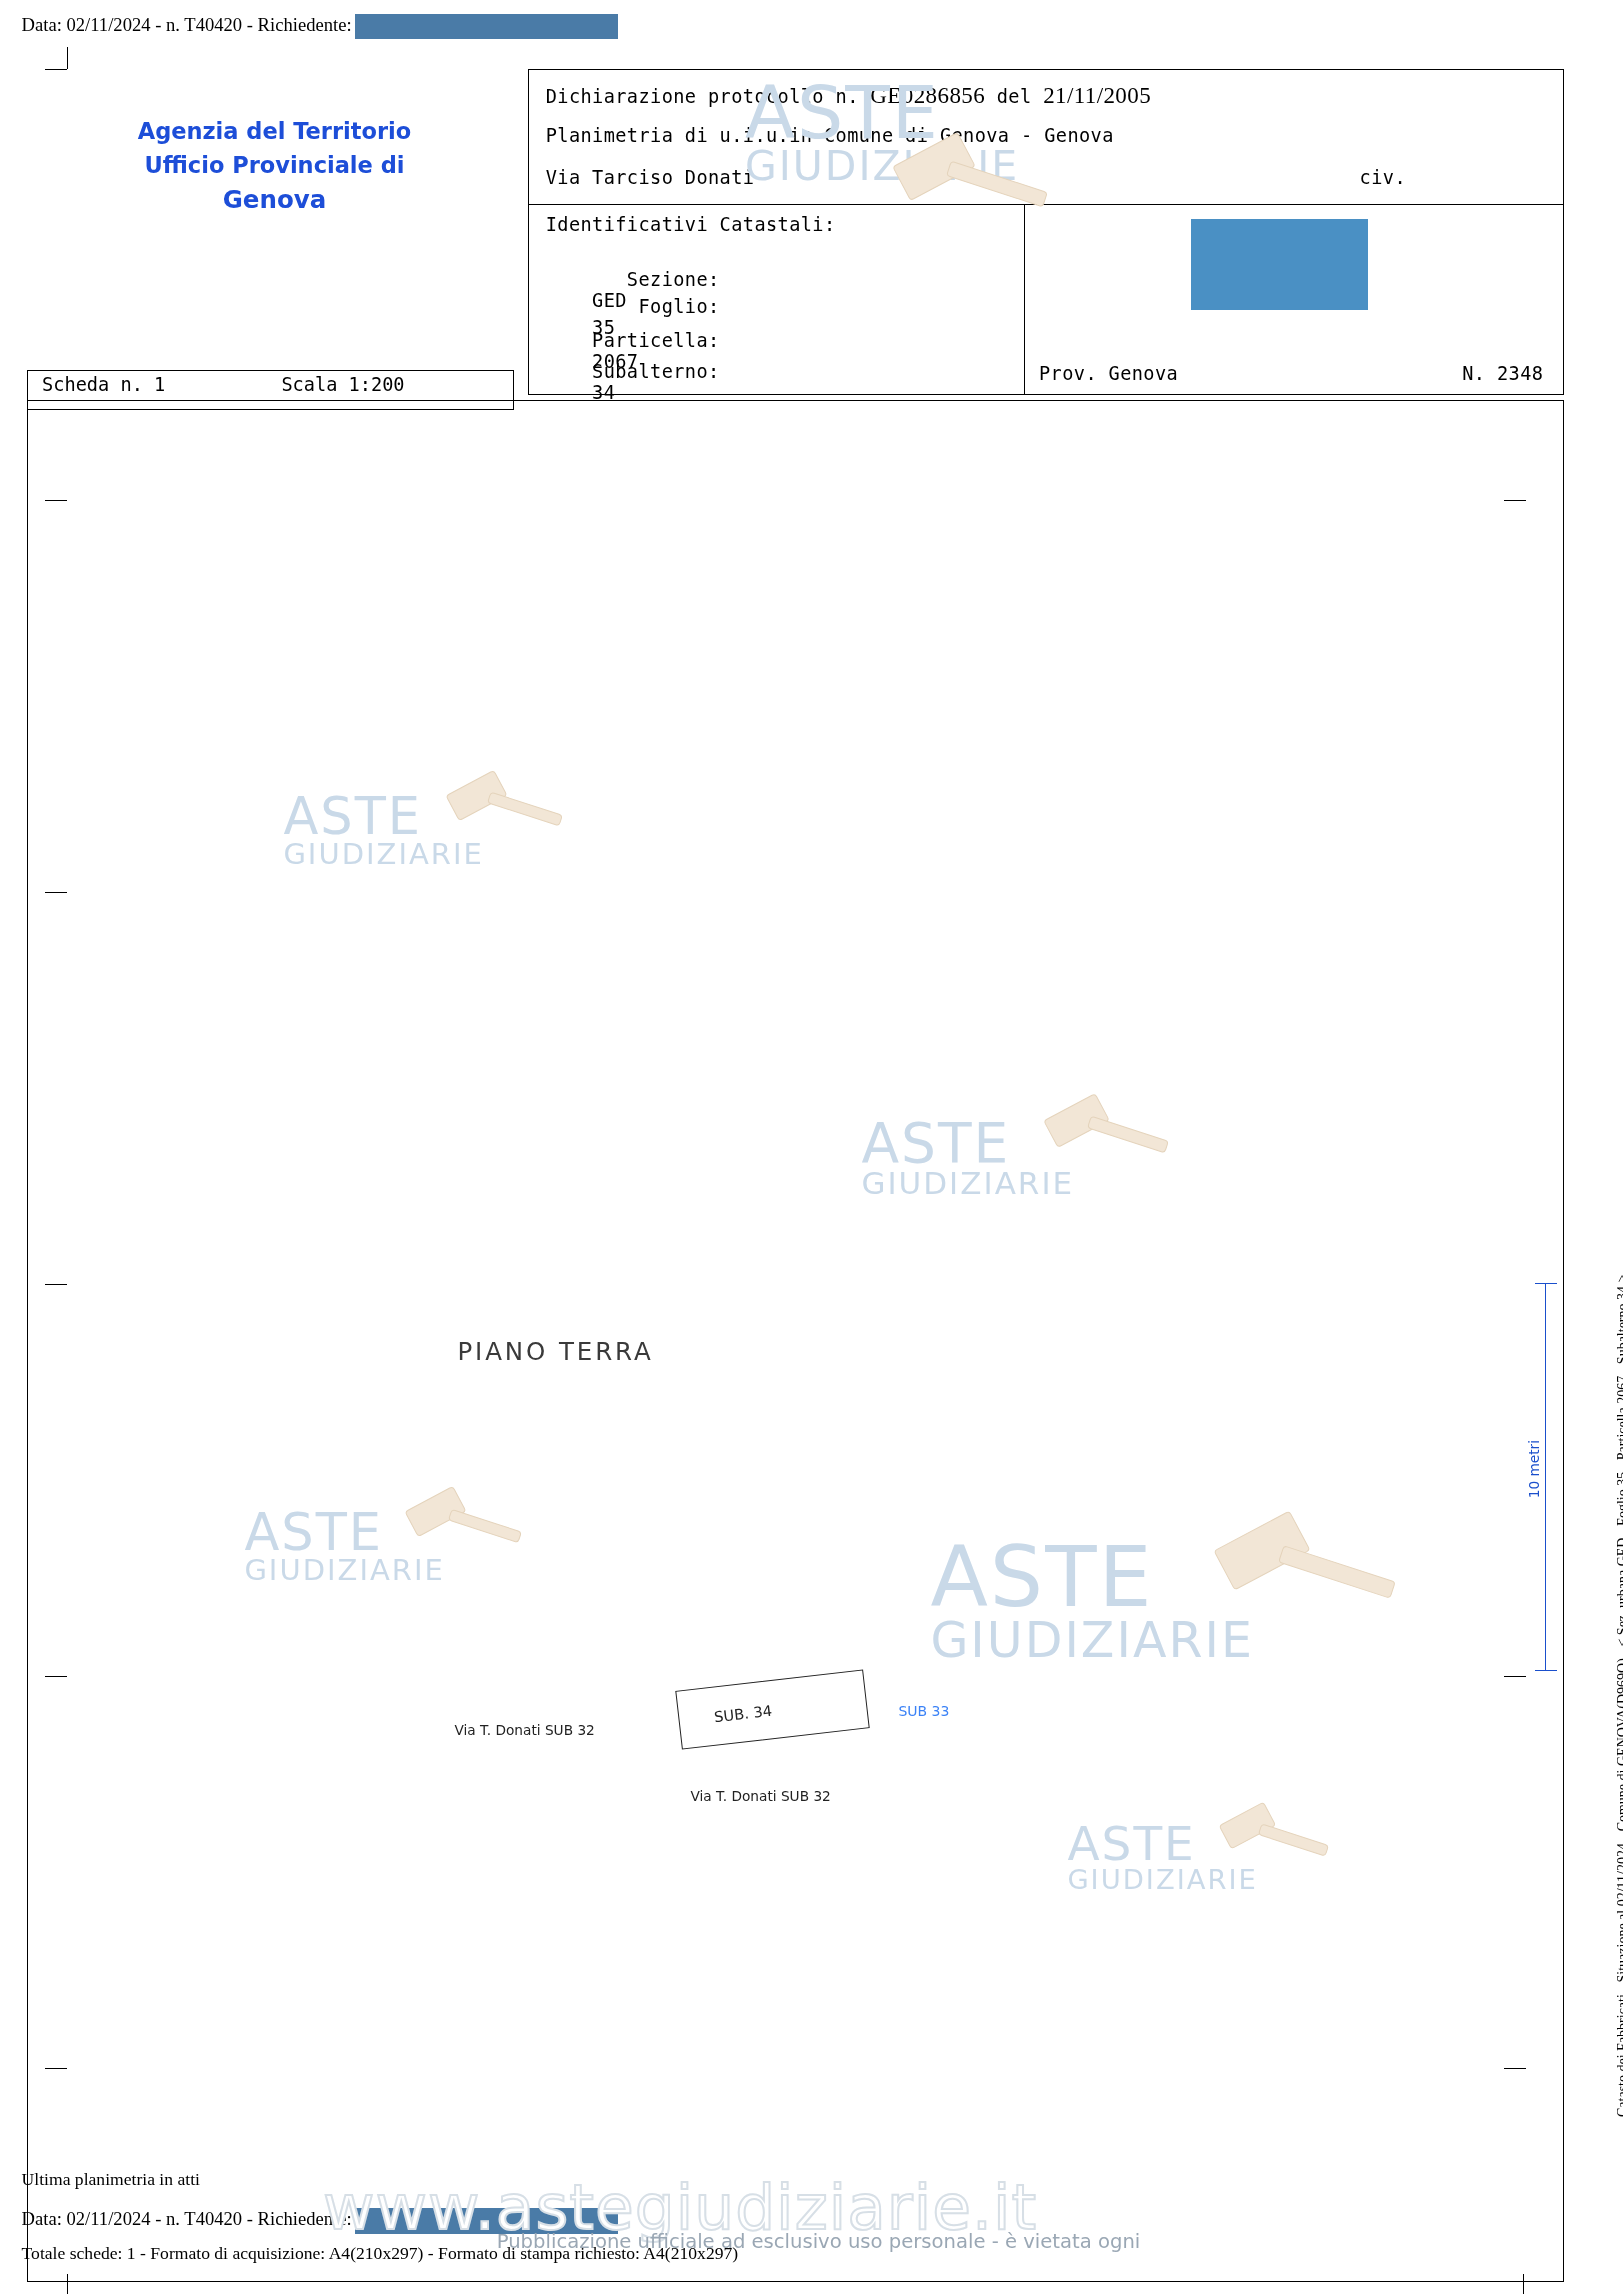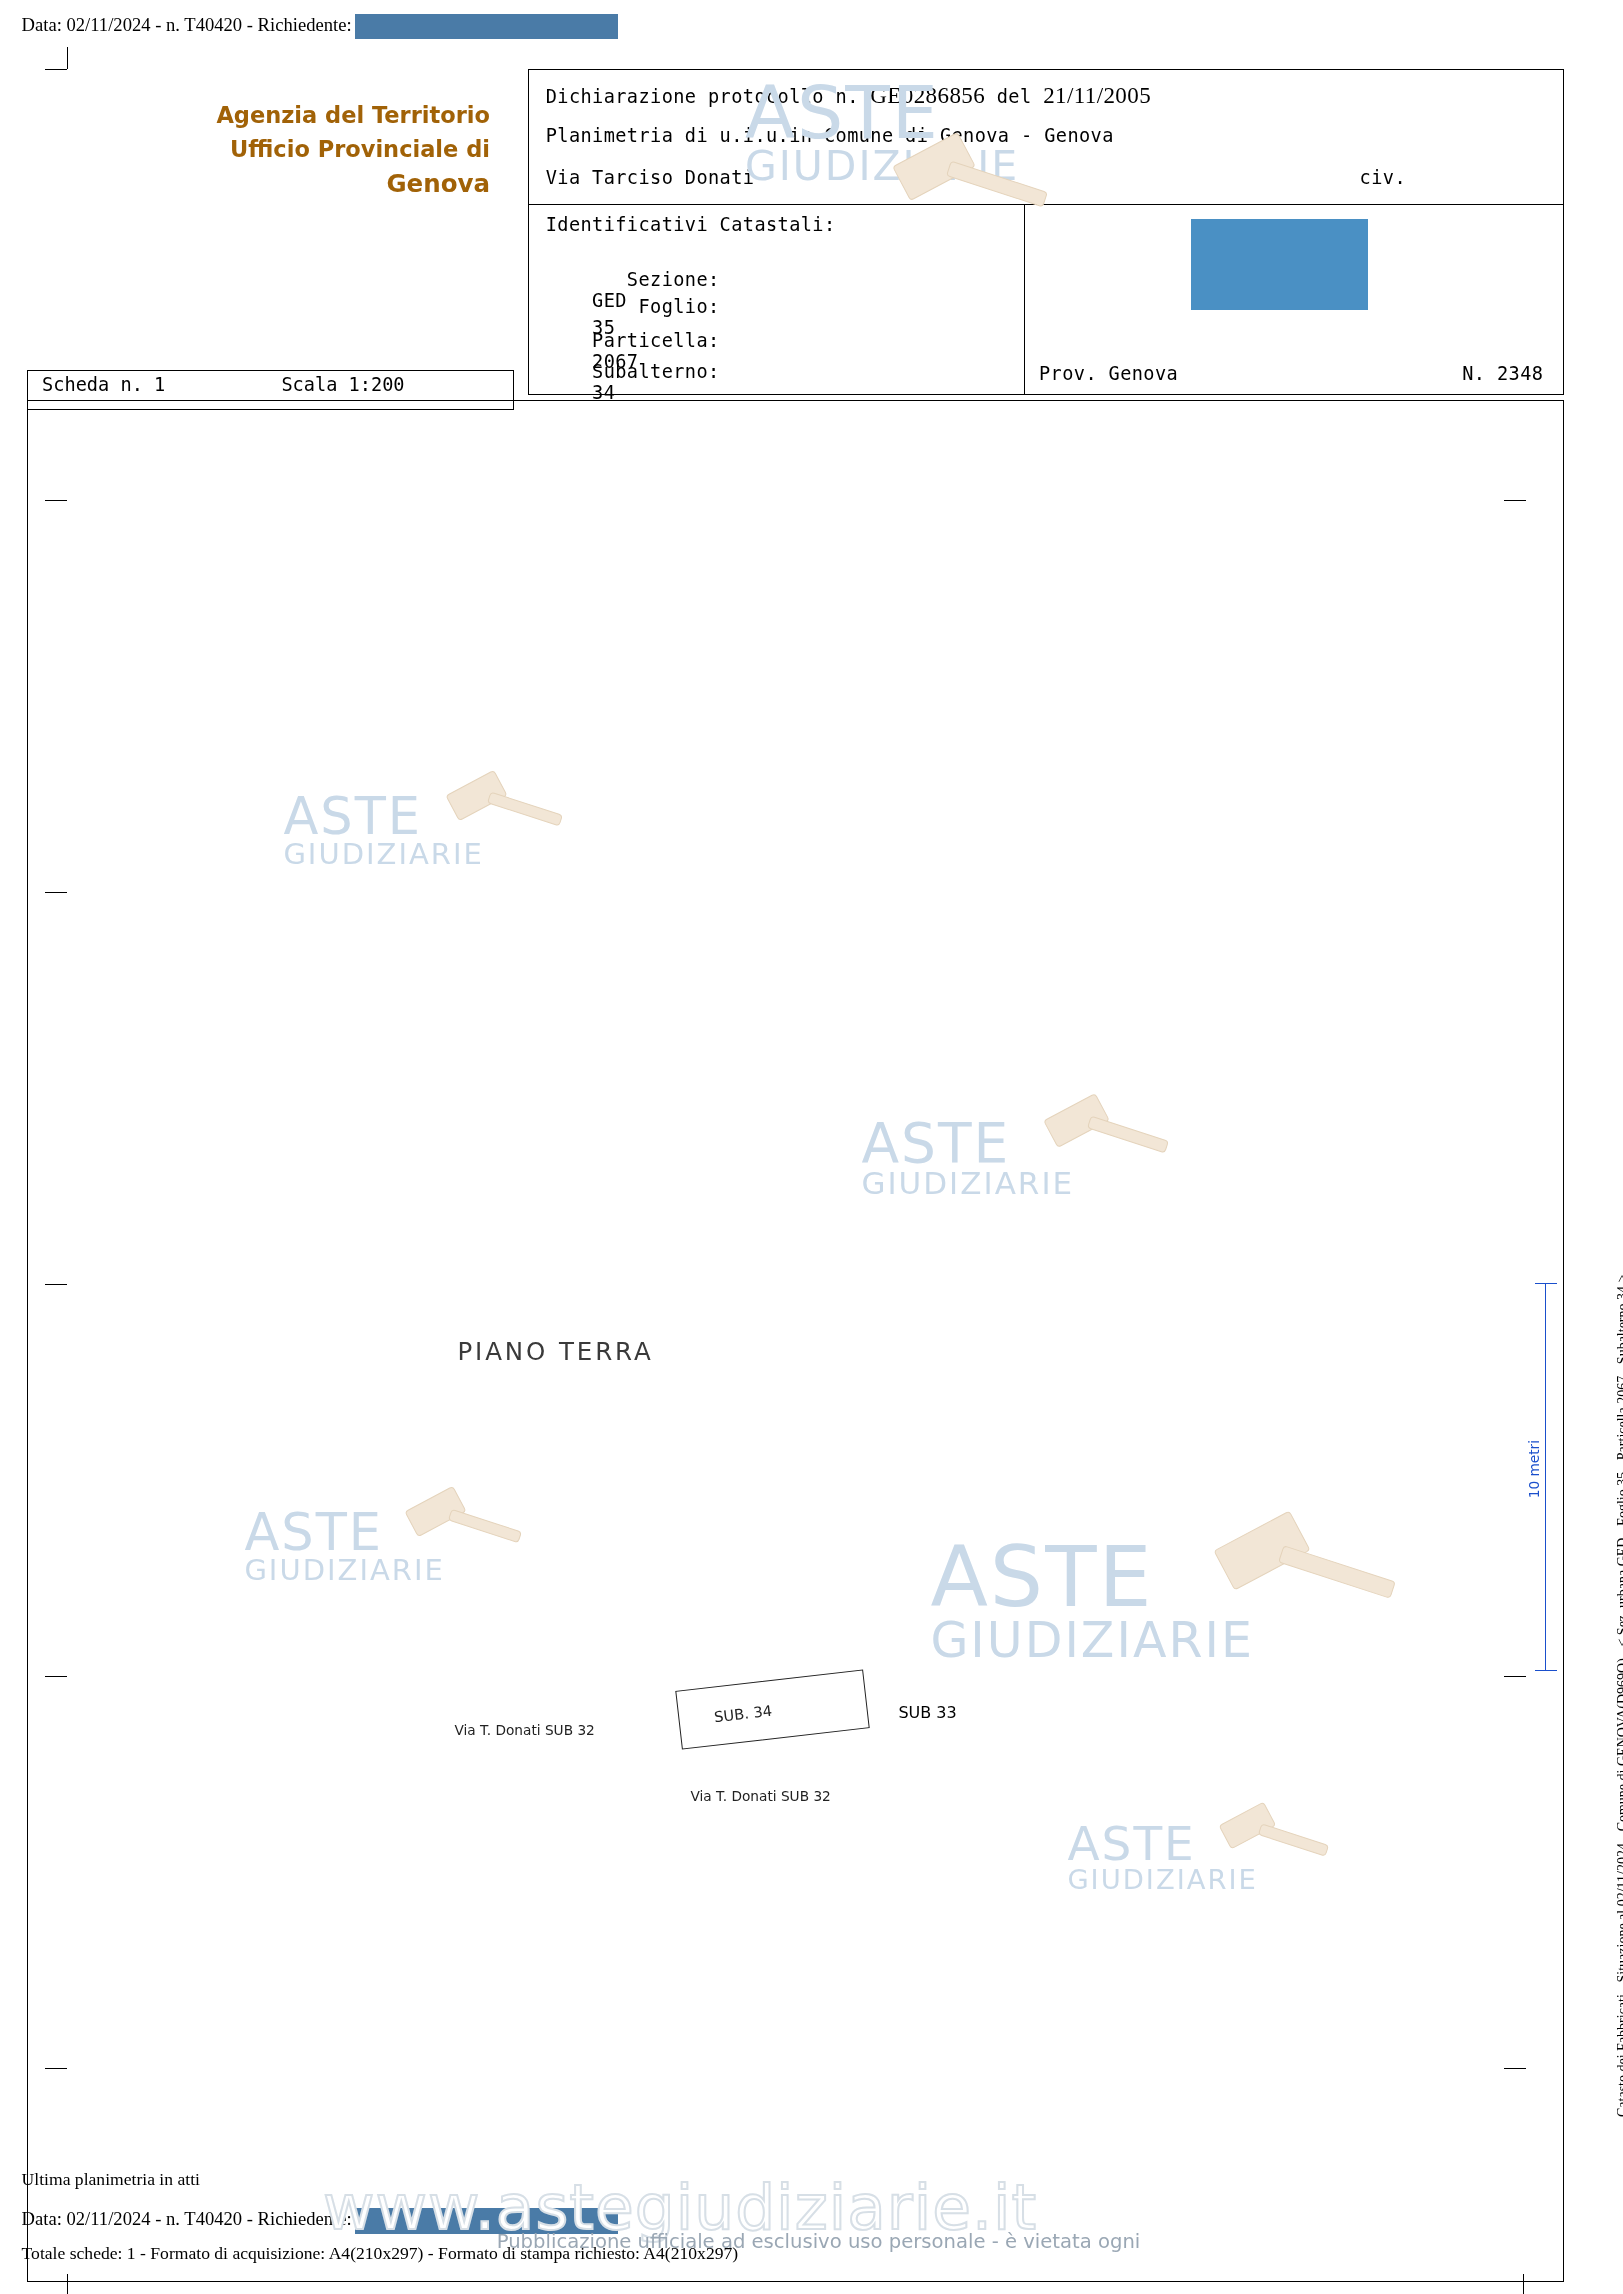--- a/index.html
+++ b/index.html
@@ -91,25 +91,25 @@
     font-family: "DejaVu Sans Mono", monospace;
     font-size: 18.6px;
   }
   .scheda-box span { position: absolute; top: 3px; }
   .scheda-n { left: 13.7px; }
   .scheda-scala { left: 253px; }
 
   
   .agency {
     position: absolute;
-    left: 59px; top: 102px;
+    left: 59px; top: 118px;
     width: 431px;
-    text-align: right;
-    font-family: "DejaVu Sans", sans-serif;
-    color: #a16207;
+    text-align: center;
+    font-family: "DejaVu Sans", sans-serif;
+    color: #1d4ed8;
   }
   .agency .l1 { font-size: 22.5px; font-weight: bold; margin-bottom: 7.8px; }
   .agency .l2 { font-size: 30px; font-weight: bold; letter-spacing: 0.3px; margin-bottom: 6.9px; }
   .agency .l3 { font-size: 22.5px; font-weight: bold; margin-bottom: 6.9px; }
   .agency .l4 { font-size: 24.5px; font-weight: bold; }
 
   
   .plan-frame {
     position: absolute;
     left: 27.4px; top: 400px;
@@ -140,22 +140,22 @@
     left: 686px; top: 1304px;
     font-family: "DejaVu Sans", sans-serif;
     font-size: 14.7px;
     color: #222;
     transform: rotate(-6.5deg);
   }
   .sub33-text {
     position: absolute;
     left: 870px; top: 1302px;
     font-family: "DejaVu Sans", sans-serif;
-    font-size: 16px;
-    color: #000000;
+    font-size: 14px;
+    color: #3b82f6;
   }
   .via-left {
     position: absolute;
     left: 426px; top: 1321px;
     font-family: "DejaVu Sans", sans-serif;
     font-size: 13.7px;
     color: #222;
   }
   .via-bottom {
     position: absolute;

